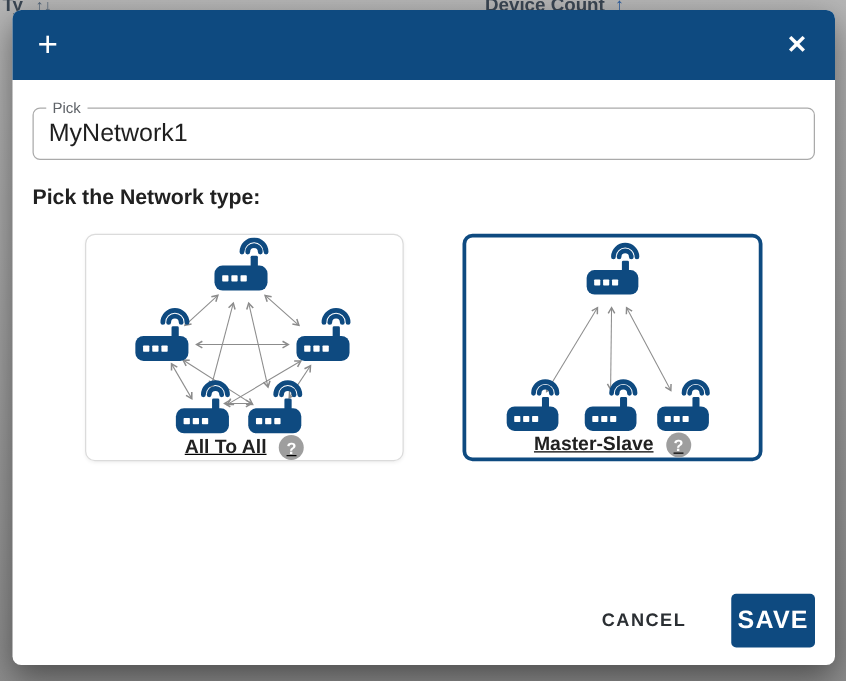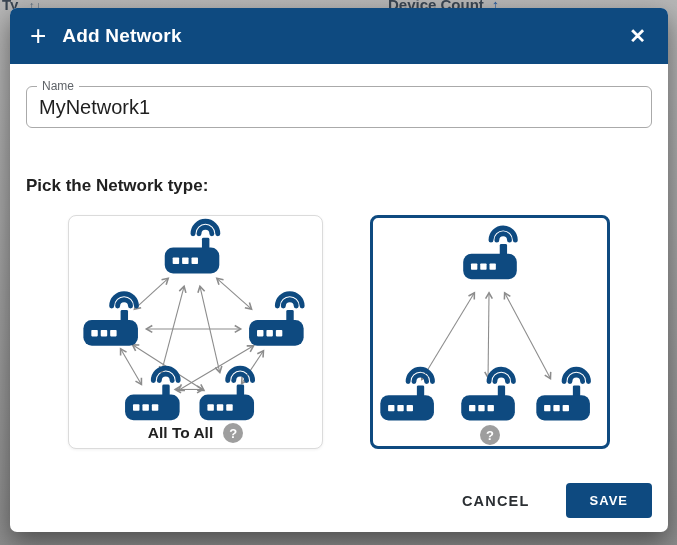--- a/index.html
+++ b/index.html
@@ -25,44 +25,44 @@
 
   
   .field { position:relative; margin:22px 16px 0; height:42px;
     border:1px solid #aaaaaa; border-radius:6px; background:#fff; }
   .field-label { position:absolute; top:-8px; left:10px; background:#fff;
     padding:0 5px; font-size:12px; color:#5f6368; }
   .field input { width:100%; height:100%; border:none; outline:none;
     background:transparent; padding:0 12px; font-size:20px; color:#1f1f1f;
     font-family:"Liberation Sans", sans-serif; border-radius:6px; }
 
-  .section-heading { margin:48px 16px 0; font-size:17px; font-weight:bold; color:#212121; }
+  .section-heading { margin:20px 16px 0; font-size:17px; font-weight:bold; color:#212121; }
 
   
   .cards { display:flex; justify-content:center; gap:47px; margin-top:19px; }
-  .card { width:255px; height:234px; background:#fff; border:1px solid #dbdbdb;
+  .card { width:255px; height:182px; background:#fff; border:1px solid #dbdbdb;
     border-radius:8px; cursor:pointer; box-shadow:0 1px 3px rgba(0,0,0,.06);
-    display:flex; flex-direction:column; align-items:center; }
+    display:flex; flex-direction:column; align-items:center;text-decoration:underline; }
   .card.selected { width:240px; border:3px solid #0E4A80; box-shadow:none; }
   .card svg.topo { display:block; margin-top:2px; }
   .card-caption { display:flex; align-items:center; gap:10px; margin-top:-1px; }
   .card-label { font-size:15.5px; font-weight:bold; color:#212121; }
   .help { width:20px; height:20px; border-radius:50%; background:#9e9e9e;
     color:#fff; font-size:13px; font-weight:bold; display:flex;
     align-items:center; justify-content:center; border:none; cursor:pointer; }
 
   
   .footer { position:absolute; right:16px; bottom:14px; display:flex;
     align-items:center; gap:36px; }
   .text-btn { background:none; border:none; font-family:"Liberation Sans",sans-serif;
     font-size:14.5px; font-weight:bold; letter-spacing:1.2px; color:#2b2f33;
     cursor:pointer;margin-left:20px; }
   .save-btn { background:#0E4A80; border:none; color:#fff; border-radius:4px;
-    font-family:"Liberation Sans",sans-serif; font-size:13px; font-weight:bold;
-    letter-spacing:1px; padding:10px 24px; cursor:pointer; }
+    font-family:"Liberation Sans",sans-serif; font-size:20px; font-weight:bold;
+    letter-spacing:1px; padding:10px 5px; cursor:pointer; }
 
   .topo line { stroke:#8C8C8C; stroke-width:1.1; }
   .hidden-defs { position:absolute; width:0; height:0; }
 </style>
 </head>
 <body>
 
 <svg class="hidden-defs" aria-hidden="true">
   <defs>
     <marker id="ah" markerWidth="9" markerHeight="9" viewBox="0 0 10 10" refX="7.5" refY="5" orient="auto-start-reverse">
@@ -87,26 +87,25 @@
   <div class="bg-col second" style="left:388px">
     <span>Device Count</span><span class="sort">↑</span>
   </div>
   <style>.bg-col{left:2px;}</style>
 </div>
 
 <div class="modal">
 
   <div class="modal-header">
     <span class="plus">+</span>
-    <span class="title">Add Network</span>
     <button class="close">✕</button>
   </div>
 
   <div class="field">
-    <span class="field-label">Name</span>
+    <span class="field-label">Pick</span>
     <input type="text" value="MyNetwork1" style="">
   </div>
 
   <div class="section-heading">Pick the Network type:</div>
 
   <div class="cards">
 
     <div class="card">
       <svg class="topo" width="253" height="206" viewBox="0 0 255 206">
         <g>
@@ -139,20 +138,21 @@
           <line x1="104" y1="72" x2="50" y2="161" marker-start="url(#ah)" marker-end="url(#ah)"></line>
           <line x1="119" y1="72" x2="118" y2="159" marker-start="url(#ah)" marker-end="url(#ah)"></line>
           <line x1="135" y1="72" x2="182" y2="160" marker-start="url(#ah)" marker-end="url(#ah)"></line>
         </g>
         <use href="#router" transform="translate(91.5,2)"></use>
         <use href="#router" transform="translate(6.5,147)"></use>
         <use href="#router" transform="translate(89.5,147)"></use>
         <use href="#router" transform="translate(166.5,147)"></use>
       </svg>
       <div class="card-caption">
+        <span class="card-label">Master-Slave</span>
         <button class="help">?</button>
       </div>
     </div>
 
   </div>
 
   <div class="footer">
     <button class="text-btn">CANCEL</button>
     <button class="save-btn">SAVE</button>
   </div>

